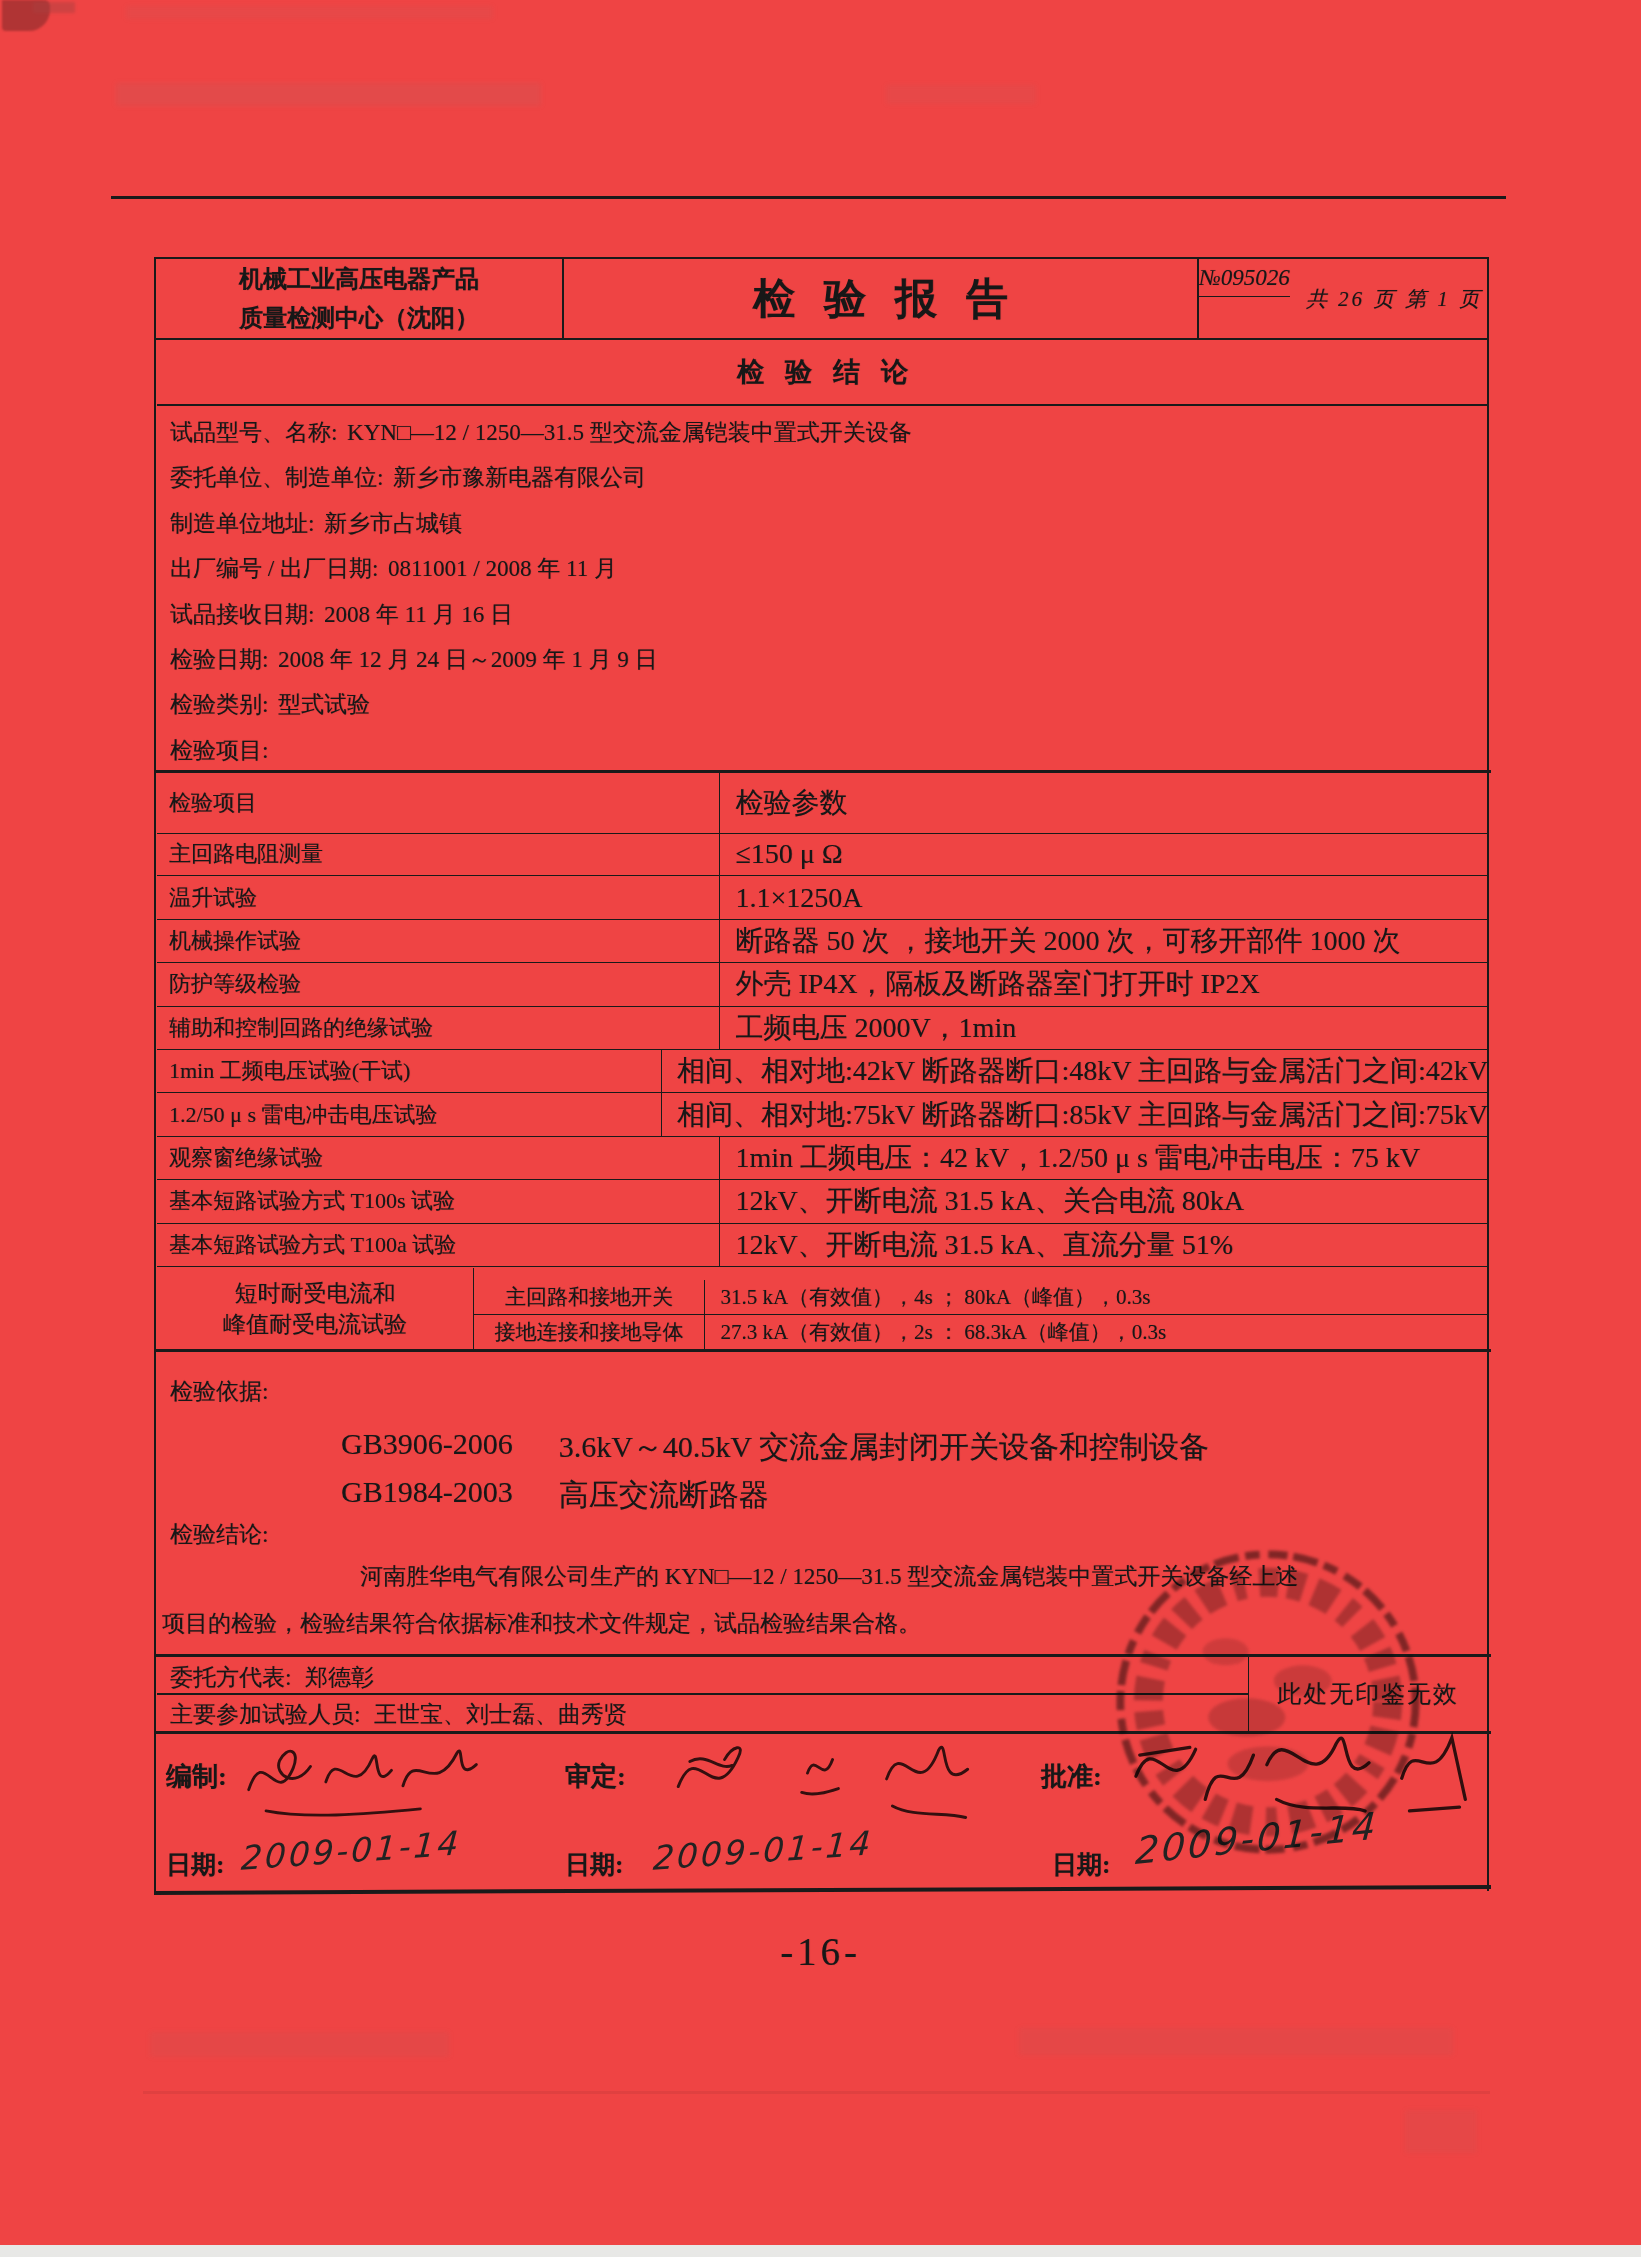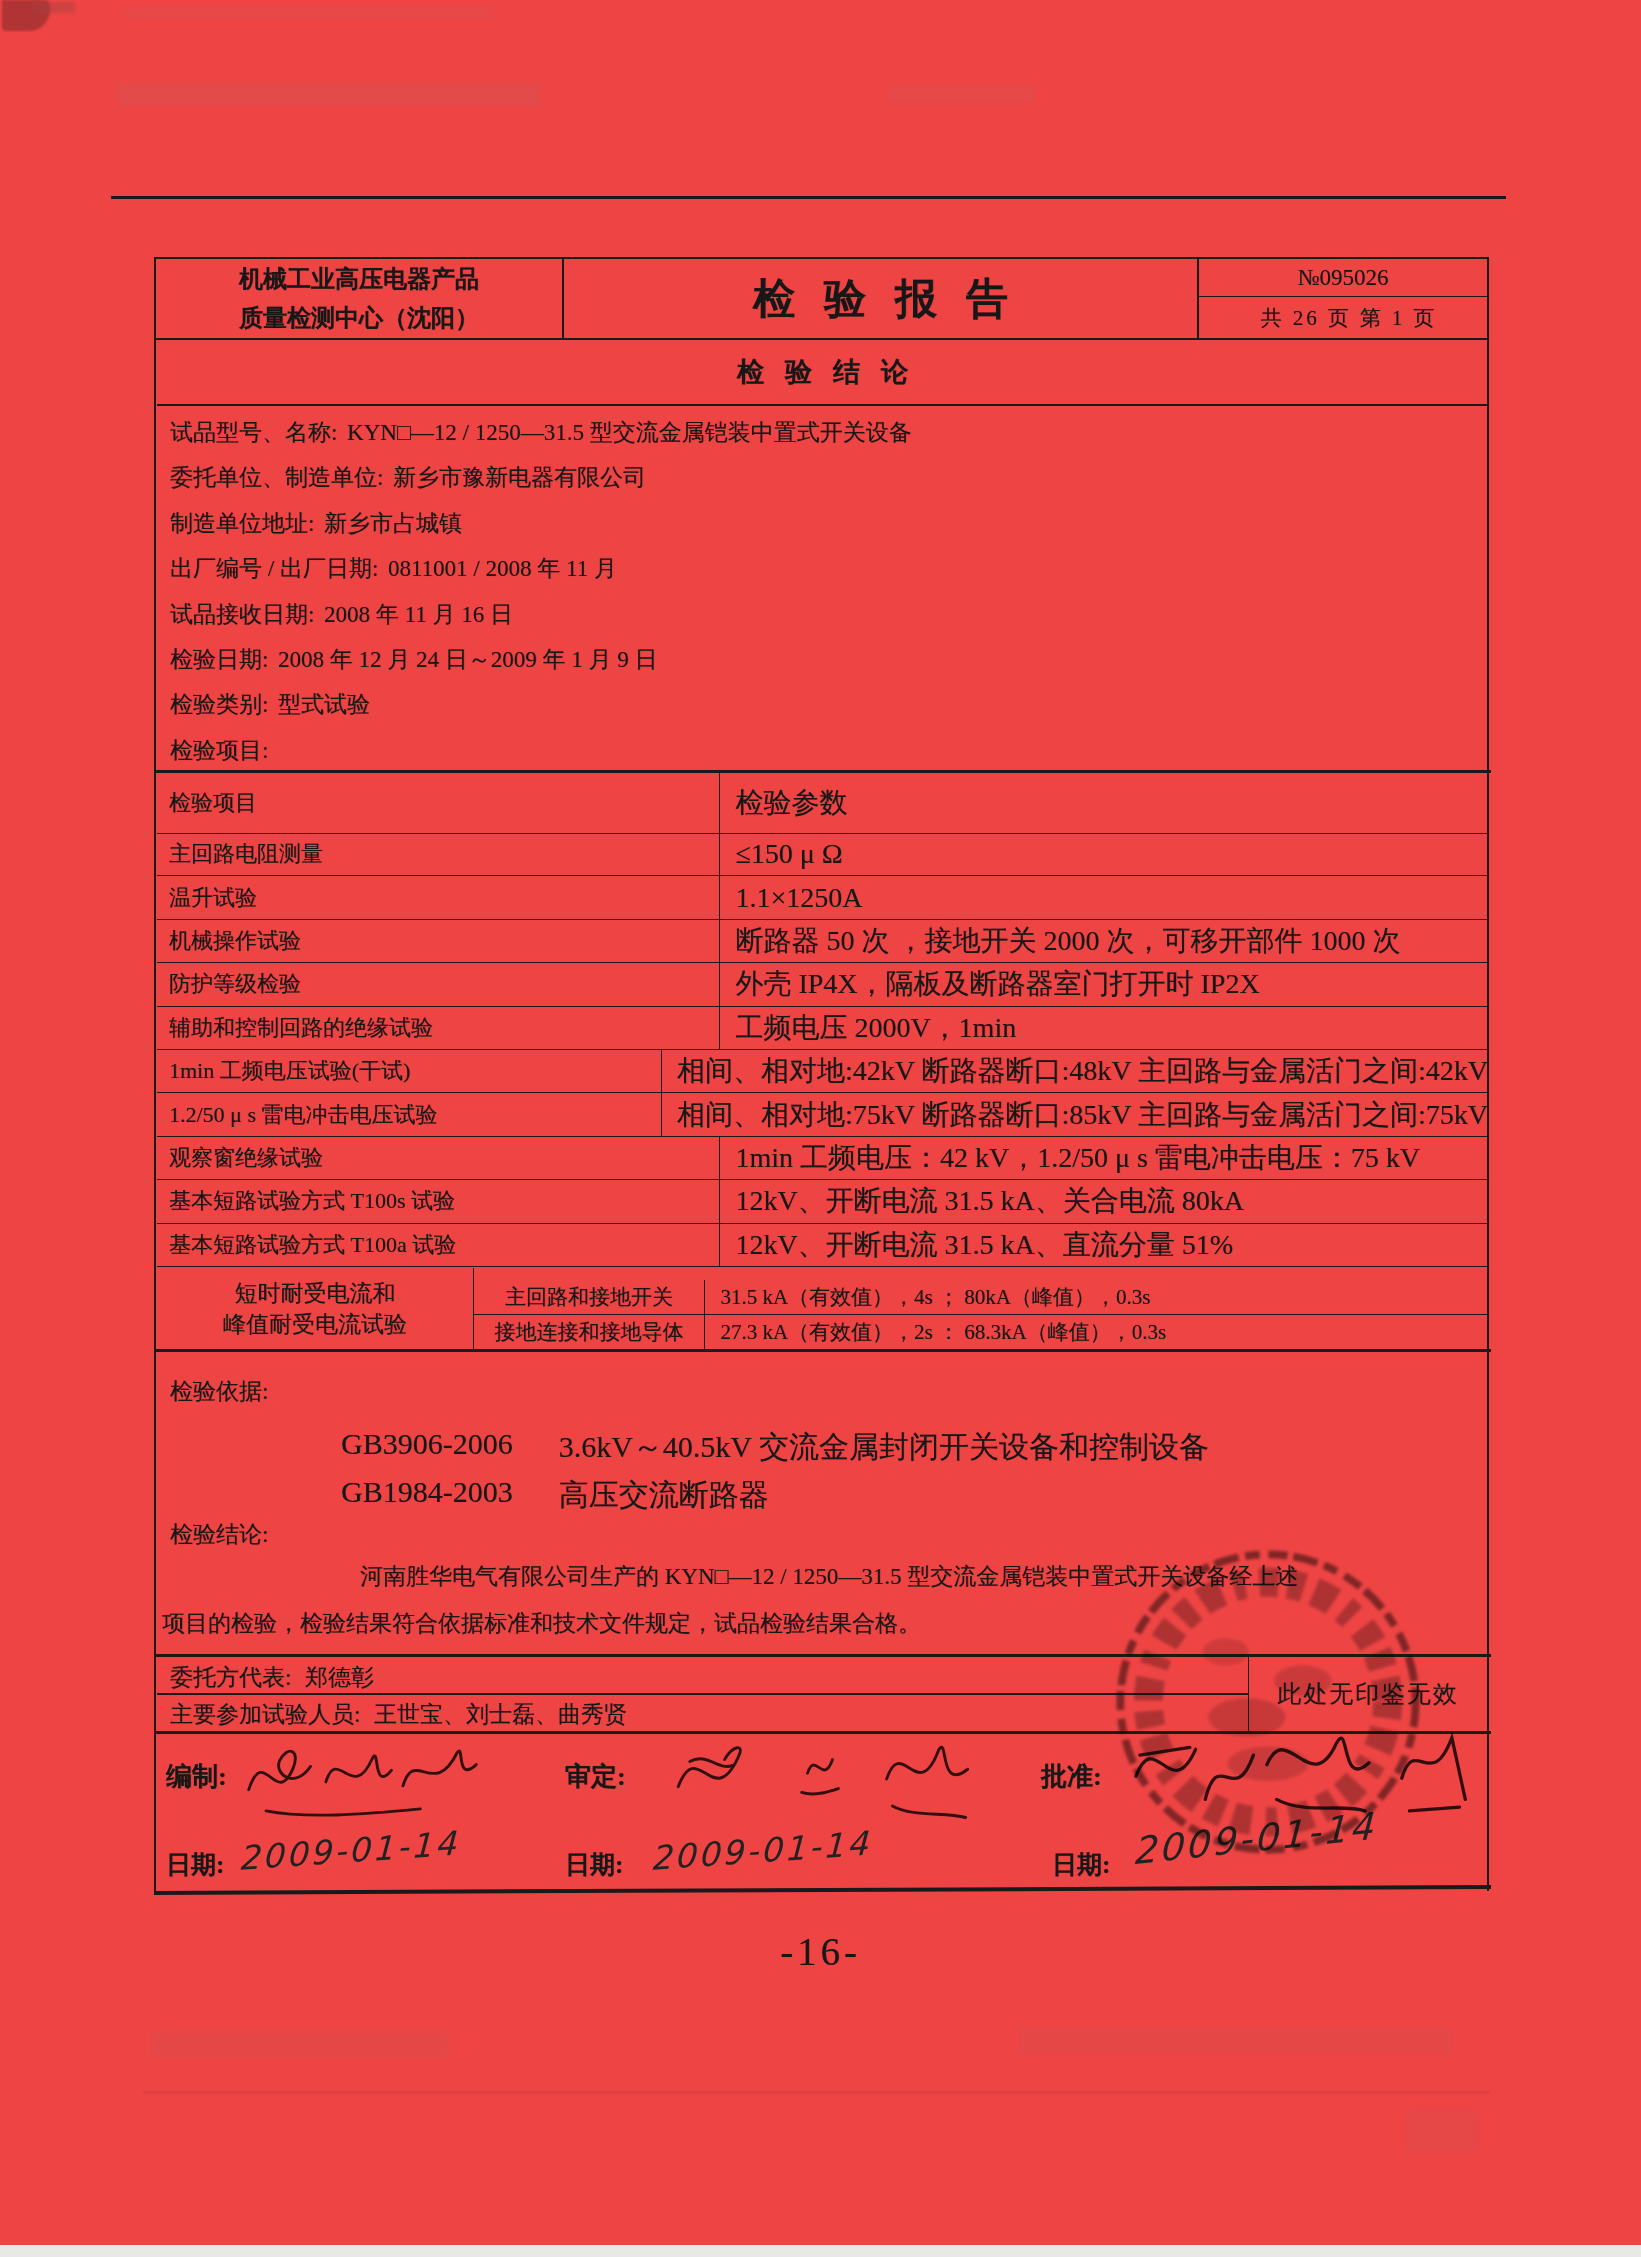--- a/index.html
+++ b/index.html
@@ -6,21 +6,21 @@
   .page{position:relative;width:1641px;height:2245px;background:#ef4444;overflow:hidden;
         font-family:"Liberation Serif","DejaVu Serif",serif;color:#171717;}
   .abs{position:absolute;}
   .ink{text-shadow:0.4px 0.4px 0.7px rgba(25,25,25,.45);}
   .line{position:absolute;background:#1a1a1a;}
   .faint{position:absolute;filter:blur(2.9px);}
   
   .hdr{position:absolute;left:154px;top:257px;width:1331px;height:79px;border:2.9px solid #1a1a1a;display:flex;}
   .hdr-left{width:406px;border-right:2.9px solid #1a1a1a;display:flex;flex-direction:column;justify-content:center;align-items:center;gap:7.7px;font-size:24px;font-weight:bold;}
   .hdr-center{flex:1;display:flex;align-items:center;justify-content:center;font-size:42px;font-weight:bold;letter-spacing:29px;text-indent:29px;}
-  .hdr-right{width:288px;border-left:2.9px solid #1a1a1a;display:flex;flex-direction:column;}
+  .hdr-right{width:288px;border-left:2.9px solid #1a1a1a;display:flex;flex-direction:row;font-style:italic;}
   .hdr-no{height:37px;border-bottom:1.9px solid #1a1a1a;display:flex;align-items:center;justify-content:center;font-size:23px;}
   .hdr-pg{flex:1;display:flex;align-items:center;justify-content:center;font-size:21px;letter-spacing:2.9px;padding-left:12px;}
   
   .frame{position:absolute;left:154px;top:338px;width:1331px;height:1553px;border-left:2.9px solid #1a1a1a;border-right:2.9px solid #1a1a1a;pointer-events:none;}
   .sect-title{position:absolute;left:157px;top:340px;width:1331px;height:64px;border-bottom:2.9px solid #1a1a1a;display:flex;align-items:center;justify-content:center;font-size:27px;font-weight:bold;letter-spacing:21px;text-indent:21px;}
   
   .info-line{position:absolute;left:170px;height:31px;display:flex;gap:9.7px;font-size:23px;white-space:nowrap;}
   
   .phead{position:absolute;left:157px;top:773px;width:1331px;height:60px;border-bottom:1.9px solid #1a1a1a;display:flex;}
   .prows{position:absolute;left:157px;top:833px;width:1331px;height:434px;display:flex;flex-direction:column;}

